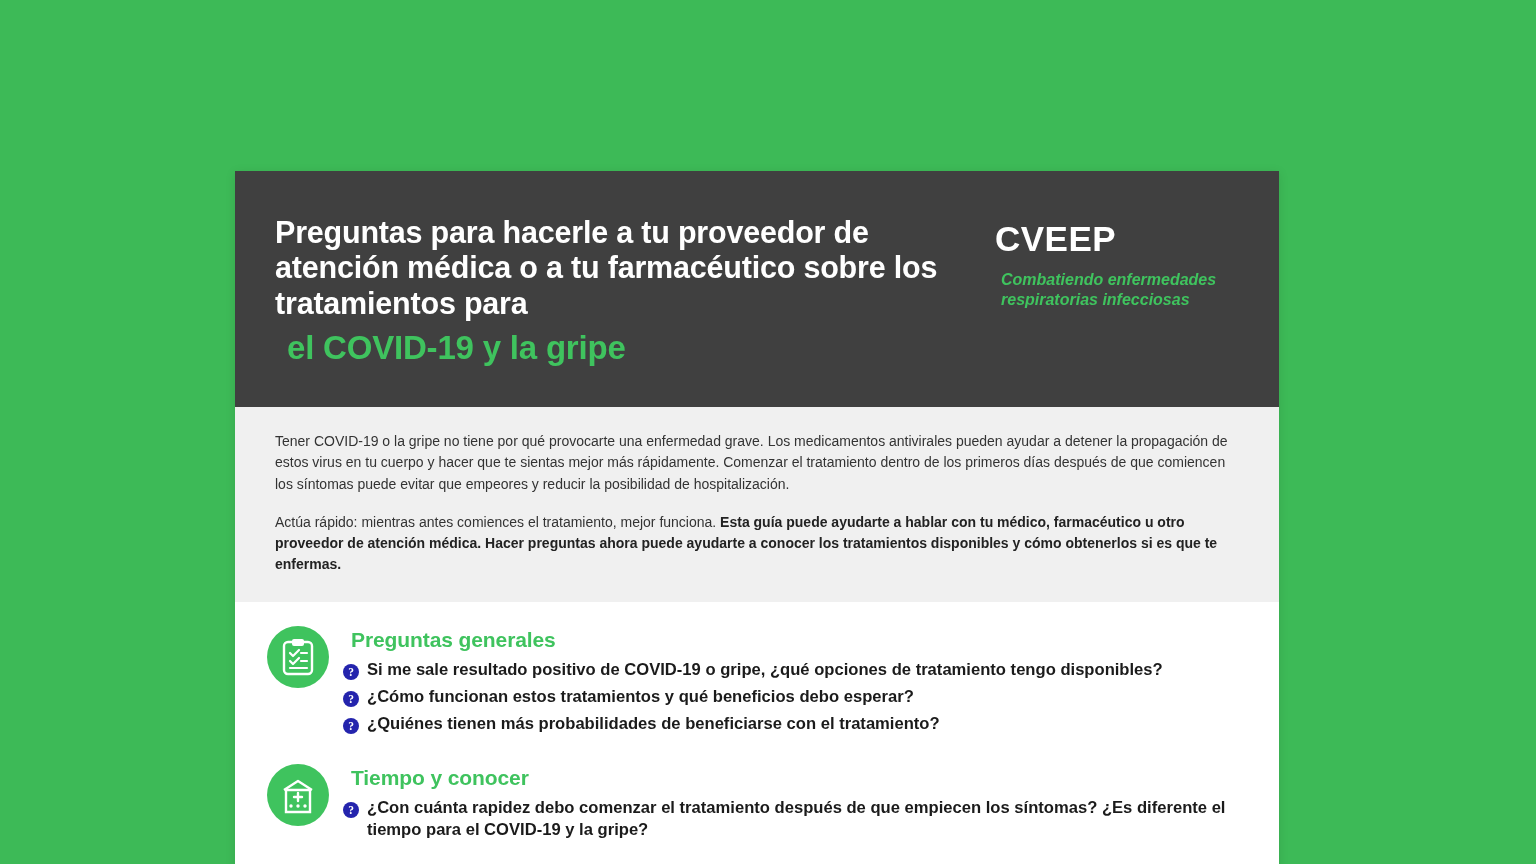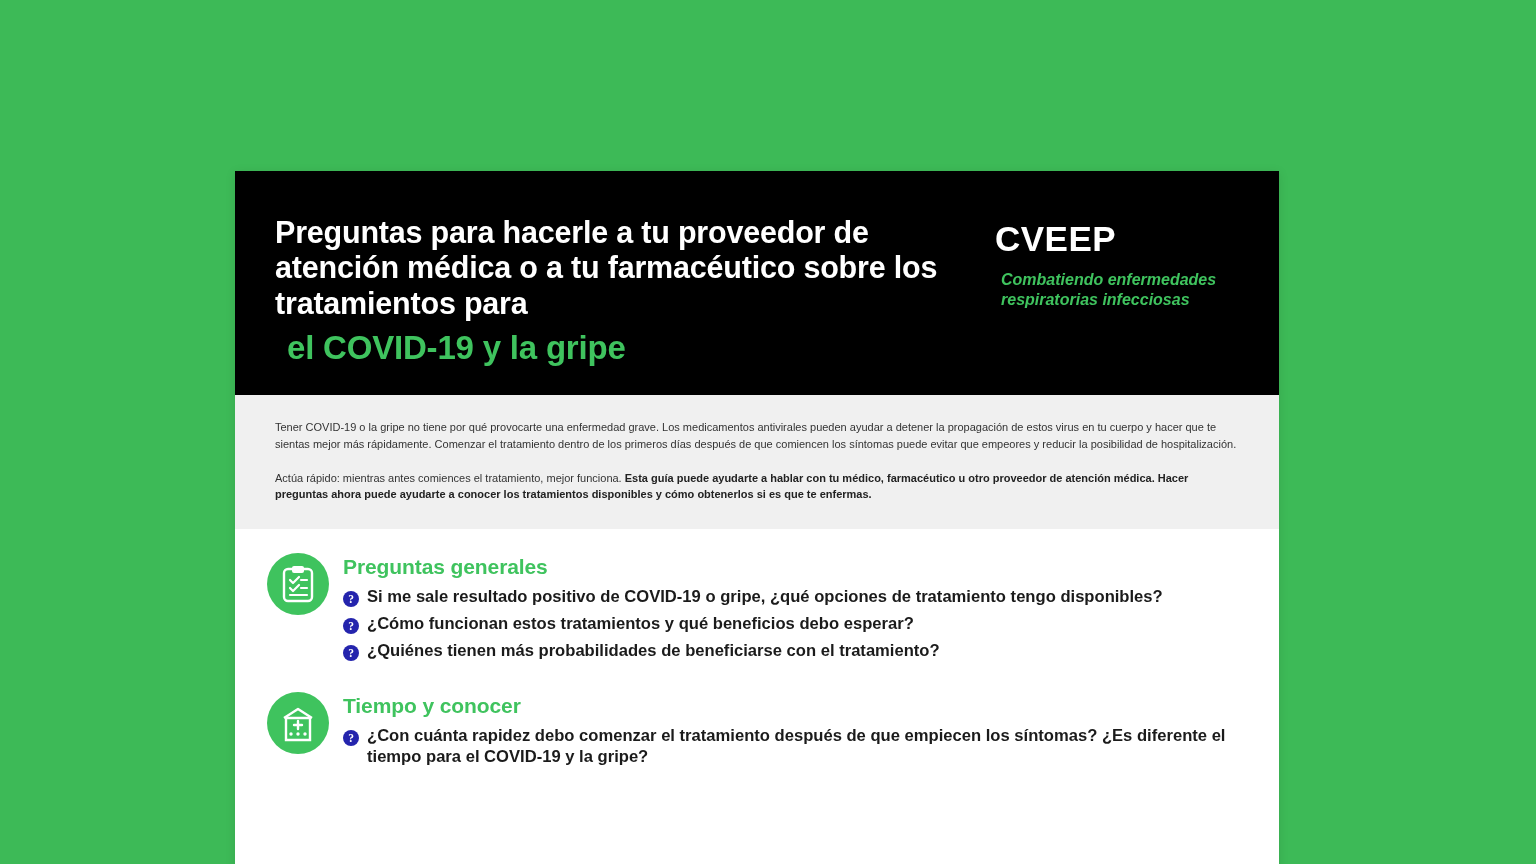--- a/index.html
+++ b/index.html
@@ -29,22 +29,22 @@
     width: 1044px;
     height: 700px;
     background: #ffffff;
     box-shadow: 0 2px 10px rgba(0,0,0,0.10);
     overflow: hidden;
   }
 
   
   .header {
     position: relative;
-    background: #000000;
-    padding: 44px 40px 28px 40px;
+    background: #404040;
+    padding: 44px 40px 40px 40px;
     min-height: 175px;
     box-sizing: border-box;
   }
   .header-inner {
     display: flex;
     align-items: flex-start;
     justify-content: space-between;
   }
   .title-block {
     max-width: 720px;
@@ -88,21 +88,21 @@
   }
 
   
   .intro {
     background: #f0f0f0;
     padding: 24px 40px 26px 40px;
   }
   .intro p {
     margin: 0;
     color: #333333;
-    font-size: 11px;
+    font-size: 14px;
     line-height: 1.52;
   }
   .intro p + p {
     margin-top: 17px;
   }
   .intro b {
     font-weight: bold;
     color: #222;
   }
 
@@ -129,21 +129,21 @@
     margin-top: 2px;
   }
   .sec-body {
     flex: 1 1 auto;
     padding-top: 4px;
   }
   .sec-title {
     color: #3fc35e;
     font-size: 21px;
     font-weight: bold;
-    margin: 0 0 7px 0;
+    margin: 0 0 7px 8px;
     letter-spacing: -0.1px;
   }
   .q-list {
     list-style: none;
     margin: 0;
     padding: 0;
   }
   .q-item {
     display: flex;
     align-items: flex-start;

